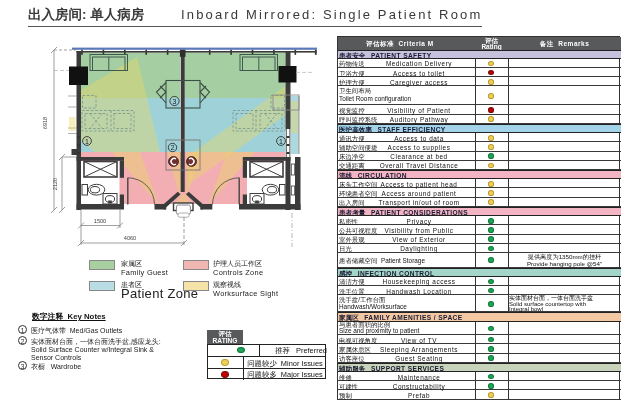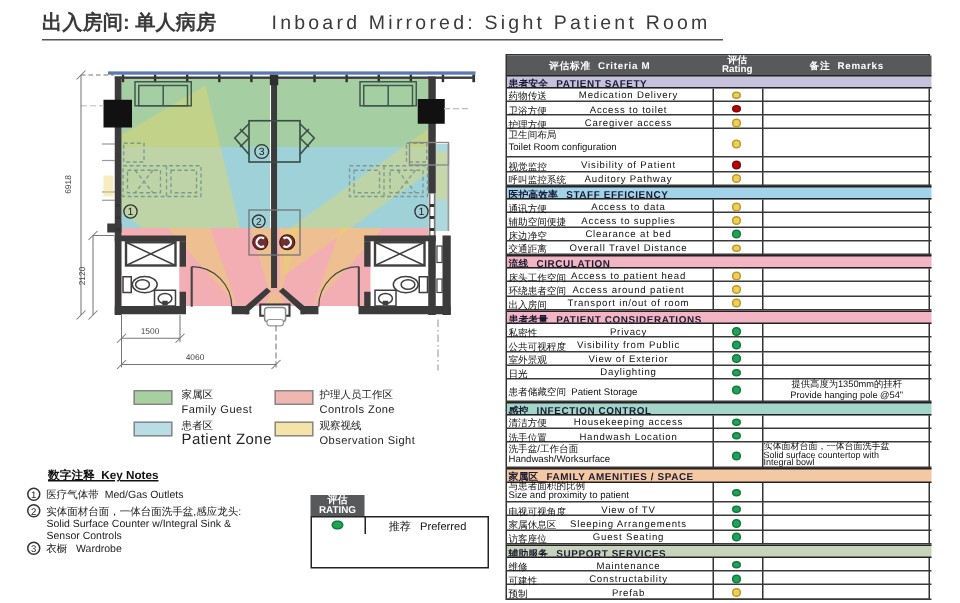--- a/index.html
+++ b/index.html
@@ -2,21 +2,21 @@
 <html><head><meta charset="utf-8">
 <style>
 html,body{margin:0;padding:0;background:#fff}
 body{width:640px;height:402px;position:relative;overflow:hidden;font-family:"Liberation Sans",sans-serif}
 *{box-sizing:border-box}
 </style></head>
 <body>
 
 <div style="position:absolute;left:28px;top:6px;font-size:13.5px;color:#3a3a3a;white-space:nowrap;font-weight:bold">出入房间: 单人病房</div>
 
-<div style="position:absolute;left:181px;top:6.5px;font-size:13px;color:#3a3a3a;white-space:nowrap;letter-spacing:2.15px">Inboard Mirrored: Sight Patient Room</div>
+<div style="position:absolute;left:181px;top:6.5px;font-size:13px;color:#3a3a3a;white-space:nowrap;letter-spacing:2.15px">Inboard Mirrored: Single Patient Room</div>
 
 <div style="position:absolute;left:28px;top:26px;width:454px;height:1.2px;background:#555"></div>
 
 <svg style="position:absolute;left:0;top:0" width="640" height="402" viewBox="0 0 640 402">
 
  <rect x="81" y="52.5" width="99" height="45.5" fill="#a5cfa3"></rect>
 
  <rect x="184.5" y="52.5" width="101" height="45.5" fill="#a5cfa3"></rect>
 
  <rect x="81" y="98" width="99" height="54" fill="#9fd2d8"></rect>
@@ -311,24 +311,24 @@
  <line x1="292" y1="213" x2="292" y2="247" stroke="#999" stroke-width="0.7" stroke-dasharray="5,2,1,2"></line>
 </svg>
 
 <div style="position:absolute;left:89px;top:260px;width:26px;height:10px;background:#a8cfa0;border:1px solid #888"></div>
 <div style="position:absolute;left:121px;top:259px;font-size:7px;color:#222;line-height:9px">家属区<br><span style="font-size:7.4px;letter-spacing:0.3px">Family Guest</span></div>
 
 <div style="position:absolute;left:183px;top:260px;width:26px;height:10px;background:#f0b6b2;border:1px solid #888"></div>
 <div style="position:absolute;left:213px;top:259px;font-size:7px;color:#222;line-height:9px">护理人员工作区<br><span style="font-size:7.4px;letter-spacing:0.3px">Controls Zone</span></div>
 
 <div style="position:absolute;left:89px;top:281px;width:26px;height:10px;background:#b8dde4;border:1px solid #888"></div>
-<div style="position:absolute;left:121px;top:280px;font-size:7px;color:#222;line-height:9px">患者区<br><span style="font-size:10px;letter-spacing:0.3px">Patient Zone</span></div>
+<div style="position:absolute;left:121px;top:280px;font-size:7px;color:#222;line-height:9px">患者区<br><span style="font-size:13px;letter-spacing:0.3px">Patient Zone</span></div>
 
 <div style="position:absolute;left:183px;top:281px;width:26px;height:10px;background:#f5e3a8;border:1px solid #888"></div>
-<div style="position:absolute;left:213px;top:280px;font-size:7px;color:#222;line-height:9px">观察视线<br><span style="font-size:7.4px;letter-spacing:0.3px">Observation Sight</span></div>
+<div style="position:absolute;left:213px;top:280px;font-size:7px;color:#222;line-height:9px">观察视线<br><span style="font-size:7.4px;letter-spacing:0.3px">Worksurface Sight</span></div>
 
 <div style="position:absolute;left:32px;top:311px;font-size:7.8px;font-weight:bold;color:#111;text-decoration:underline">数字注释&nbsp;&nbsp;Key Notes</div>
 
 <div style="position:absolute;left:18px;top:325px;font-size:7px;color:#222">
 <span style="display:inline-block;width:9px;height:9px;border:0.8px solid #333;border-radius:50%;text-align:center;line-height:9px;font-size:6.4px">1</span>
 &nbsp;医疗气体带&nbsp;&nbsp;Med/Gas Outlets</div>
 
 <div style="position:absolute;left:18px;top:336px;font-size:7px;color:#222;line-height:8px">
 <span style="display:inline-block;width:9px;height:9px;border:0.8px solid #333;border-radius:50%;text-align:center;line-height:9px;font-size:6.4px">2</span>
 &nbsp;实体面材台面，一体台面洗手盆,感应龙头:<br>
@@ -338,27 +338,37 @@
 <div style="position:absolute;left:18px;top:361px;font-size:7px;color:#222">
 <span style="display:inline-block;width:9px;height:9px;border:0.8px solid #333;border-radius:50%;text-align:center;line-height:9px;font-size:6.4px">3</span>
 &nbsp;衣橱&nbsp;&nbsp;&nbsp;Wardrobe</div>
 
 <div style="position:absolute;left:207px;top:330px;width:119px;height:49.5px;background:transparent">
 
  <div style="position:absolute;left:0;top:0;width:36px;height:14.3px;background:#58595b;color:#fff;font-weight:bold;text-align:center;font-size:6.6px;line-height:7px">评估<br>RATING</div>
 
  <div style="position:absolute;left:0;top:14.3px;width:119px;height:35.2px;border:1px solid #222;background:#fff"></div>
 
- <div style="position:absolute;left:0;top:14.3px;width:118px;height:11.6px">
+ <div style="position:absolute;left:16px;top:14.3px;width:118px;height:11.6px">
   <div style="position:absolute;left:14px;top:2.4px;width:8px;height:6.8px;border-radius:50%;background:#1fa355;border:0.6px solid #117a3c"></div>
   <div style="position:absolute;left:36px;top:0;width:0;height:11.6px;border-left:1px solid #222"></div>
   <div style="position:absolute;left:40px;top:1.8px;width:76px;text-align:center;font-size:7.4px;color:#111">推荐&nbsp;&nbsp;&nbsp;Preferred</div>
  </div>
 
-
+ <div style="position:absolute;left:0;top:25.9px;width:119px;height:11.6px;border-top:1px solid #222">
+  <div style="position:absolute;left:14px;top:2.4px;width:8px;height:6.8px;border-radius:50%;background:#eecf5c;border:0.6px solid #bb9a28"></div>
+  <div style="position:absolute;left:36px;top:0;width:0;height:11.6px;border-left:1px solid #222"></div>
+  <div style="position:absolute;left:40px;top:1.8px;width:76px;text-align:center;font-size:7.4px;color:#111">问题较少&nbsp;&nbsp;Minor Issues</div>
+ </div>
+
+ <div style="position:absolute;left:0;top:37.5px;width:119px;height:11.8px;border-top:1px solid #222">
+  <div style="position:absolute;left:14px;top:2.4px;width:8px;height:6.8px;border-radius:50%;background:#c00000;border:0.6px solid #7a0a0a"></div>
+  <div style="position:absolute;left:36px;top:0;width:0;height:11.8px;border-left:1px solid #222"></div>
+  <div style="position:absolute;left:40px;top:1.8px;width:76px;text-align:center;font-size:7.4px;color:#111">问题较多&nbsp;&nbsp;Major Issues</div>
+ </div>
 </div>
 
 <div style="position:absolute;left:337px;top:36px;width:283px;height:363.5px;border:1px solid #333;background:#fff">
 
 <div style="position:absolute;left:0;top:0;width:283px;height:12.6px;background:#58595b;color:#fff;font-weight:bold;font-size:6.5px">
       <span style="position:absolute;left:28px;top:3px;letter-spacing:0.5px">评估标准&nbsp;&nbsp;Criteria M</span>
       <span style="position:absolute;left:137px;top:0.5px;width:33px;text-align:center;line-height:6px">评估<br>Rating</span>
       <span style="position:absolute;left:170px;top:3px;width:113px;text-align:center;letter-spacing:0.5px">备注&nbsp;&nbsp;Remarks</span>
     </div>
 

